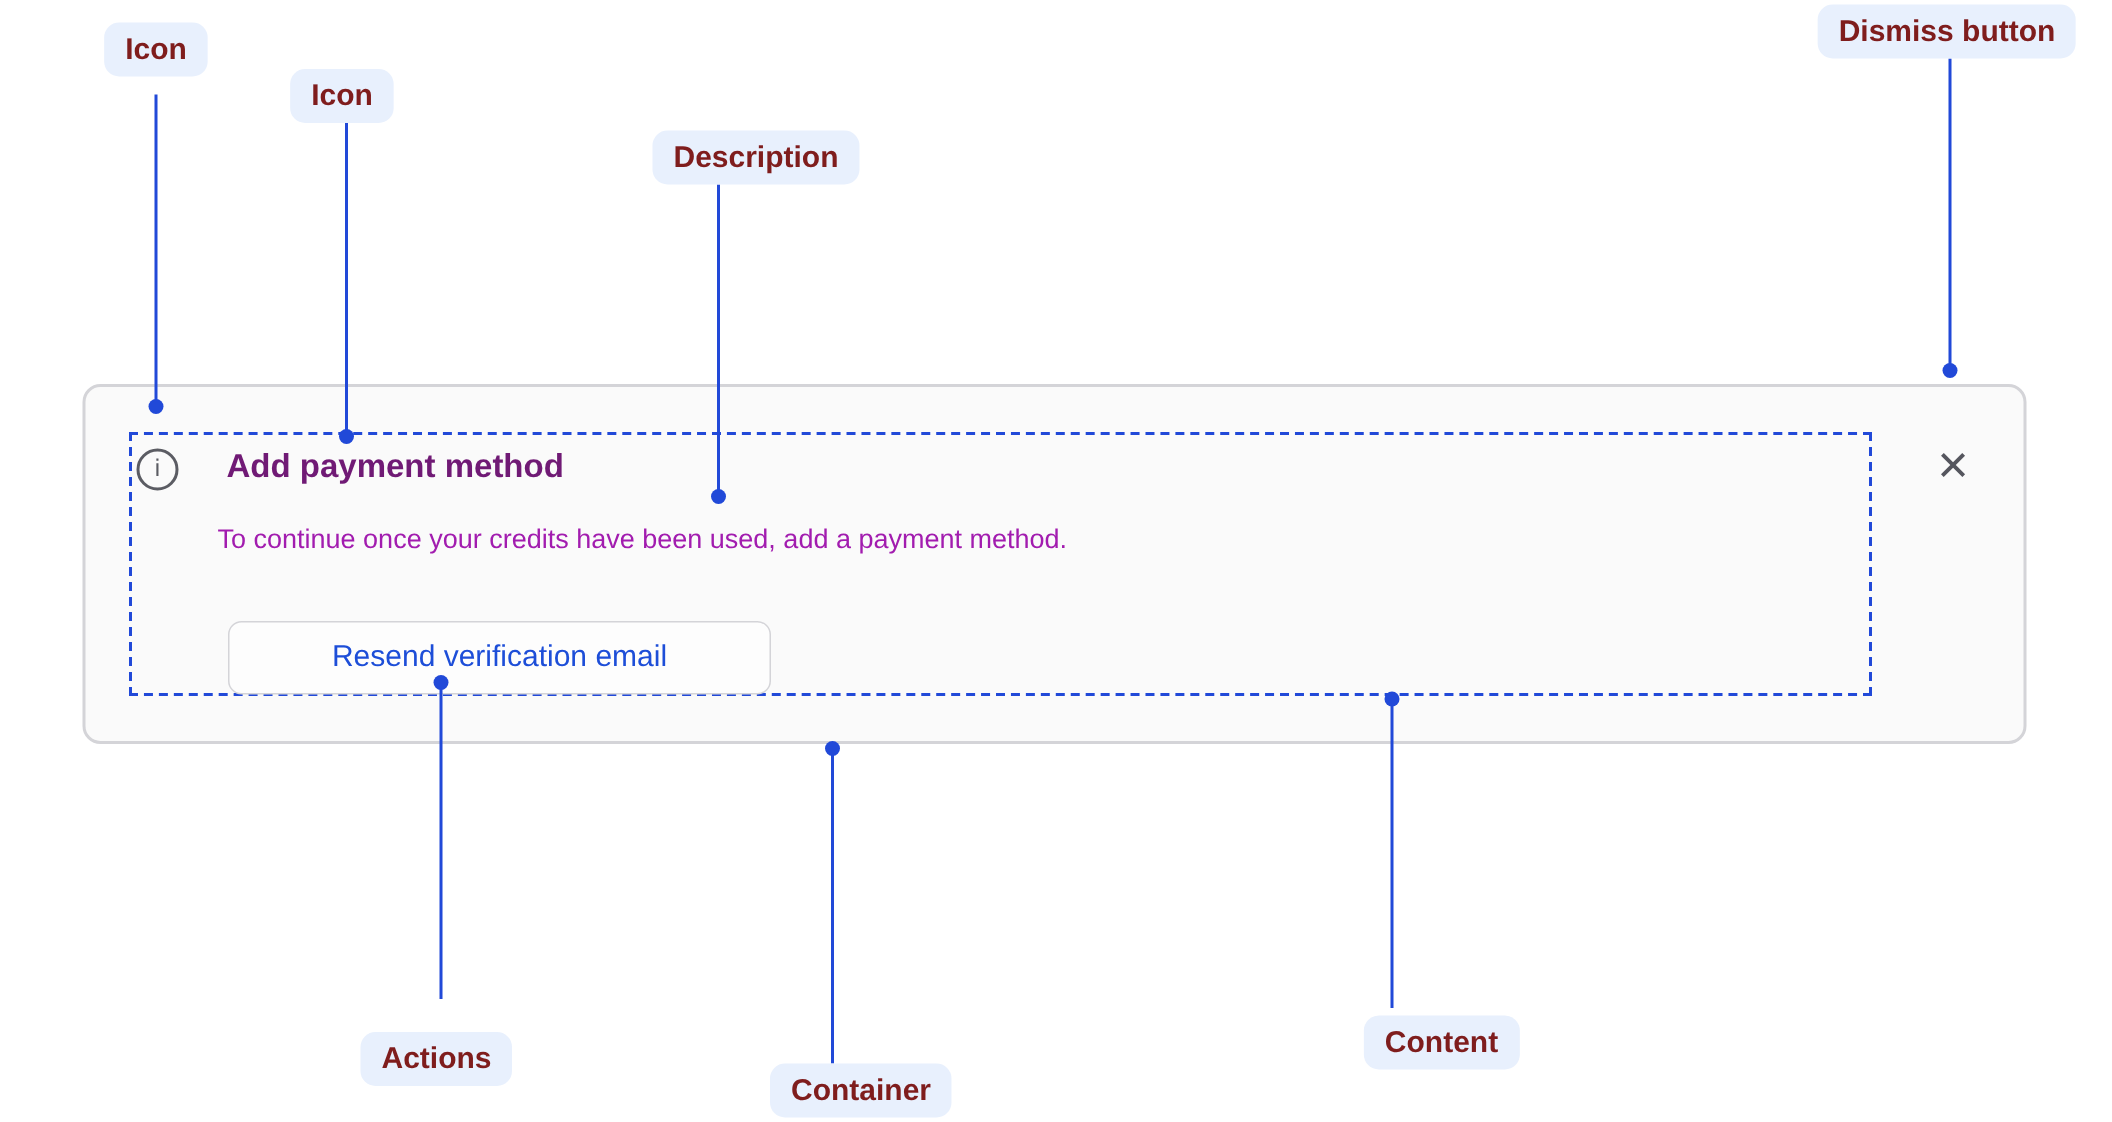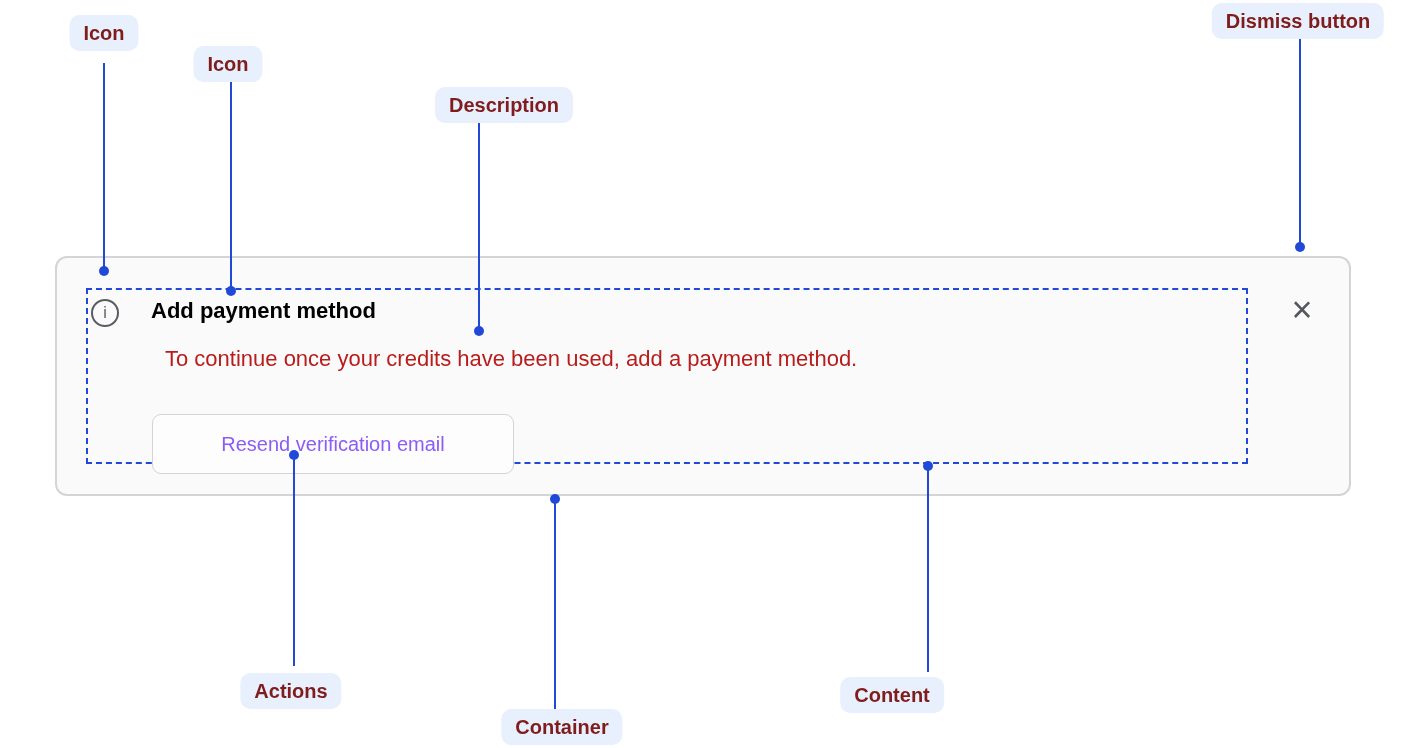--- a/index.html
+++ b/index.html
@@ -54,48 +54,48 @@
     font-weight: 500;
     color: #5b5c63;
     line-height: 1;
   }
   .banner-title {
     position: absolute;
     left: 94px;
     top: 38px;
     font-size: 22px;
     font-weight: 700;
-    color: #000000;
+    color: #701a75;
     line-height: 30px;
     white-space: nowrap;
   }
   .banner-description {
     position: absolute;
-    left: 108px;
+    left: 88px;
     top: 86px;
-    font-size: 22px;
+    font-size: 18px;
     font-weight: 400;
-    color: #b91c1c;
+    color: #a21caf;
     line-height: 30px;
     white-space: nowrap;
   }
   .banner-action {
     position: absolute;
     left: 95px;
     top: 156px;
     width: 362px;
-    height: 60px;
+    height: 49px;
     background: #fdfdfd;
     border: 1.5px solid #d4d4d8;
     border-radius: 9px;
     box-sizing: border-box;
     font-family: "Liberation Sans", sans-serif;
     font-size: 20px;
     font-weight: 400;
-    color: #8b5cf6;
+    color: #1d4ed8;
     cursor: pointer;
     display: flex;
     align-items: center;
     justify-content: center;
     padding: 0;
   }
   .dismiss-button {
     position: absolute;
     left: 1227px;
     top: 34px;
@@ -179,23 +179,23 @@
   <div class="pill" style="left:479px; top:87px;margin-left:25px;">Description</div>
   <div class="line" style="left:478px; top:123px; height:208px;"></div>
   <div class="dot" style="left:474px; top:326px;"></div>
 
   <div class="pill" style="left:1298px; top:3px;">Dismiss button</div>
   <div class="line" style="left:1299px; top:39px; height:208px;"></div>
   <div class="dot" style="left:1295px; top:242px;"></div>
 
   <div class="dot" style="left:289px; top:450px;"></div>
   <div class="line" style="left:293px; top:455px; height:211px;"></div>
-  <div class="pill" style="left:291px; top:673px;">Actions</div>
+  <div class="pill" style="left:291px; top:688px;">Actions</div>
 
   <div class="dot" style="left:550px; top:494px;"></div>
   <div class="line" style="left:554px; top:499px; height:210px;"></div>
-  <div class="pill" style="left:562px; top:709px;">Container</div>
+  <div class="pill" style="left:574px; top:709px;">Container</div>
 
   <div class="dot" style="left:923px; top:461px;"></div>
   <div class="line" style="left:927px; top:466px; height:206px;"></div>
-  <div class="pill" style="left:892px; top:677px;text-align:right;">Content</div>
+  <div class="pill" style="left:961px; top:677px;text-align:right;">Content</div>
 
 </div>
 
 </body></html>

